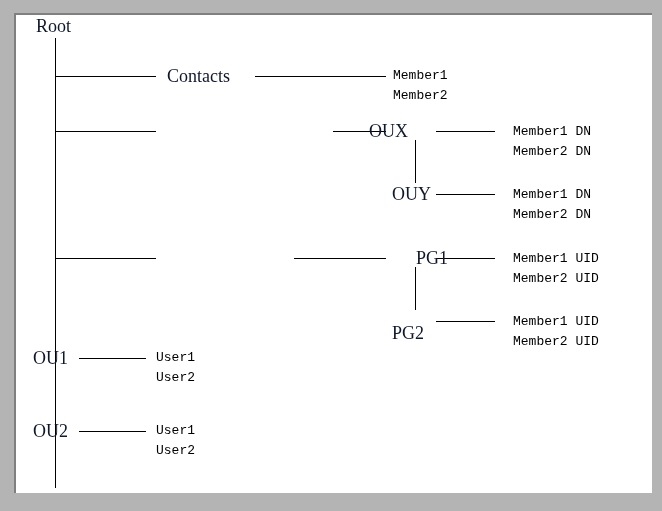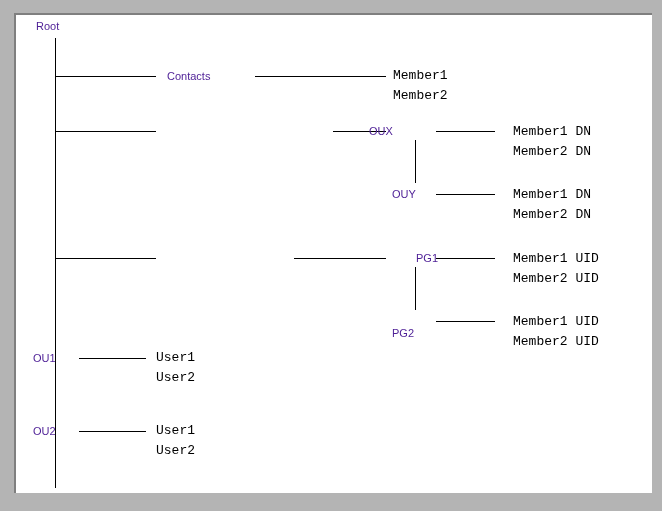--- a/index.html
+++ b/index.html
@@ -37,23 +37,23 @@
   #tree-svg {
     position: absolute;
     left: 0; top: 0;
     width: 662px;
     height: 511px;
     pointer-events: none;
   }
   .node-label {
     position: absolute;
     white-space: pre;
-    color: #4c1d95;
-    font-family: Liberation Sans, sans-serif;
-    font-size: 11px;
+    color: #0f172a;
+    font-family: Liberation Serif, serif;
+    font-size: 18px;
     line-height: 19px;
     letter-spacing: 0px;
   }
   .leaf-label {
     position: absolute;
     white-space: pre;
     color: #000000;
     font-family: Liberation Mono, monospace;
     font-size: 13px;
     line-height: 20px;

